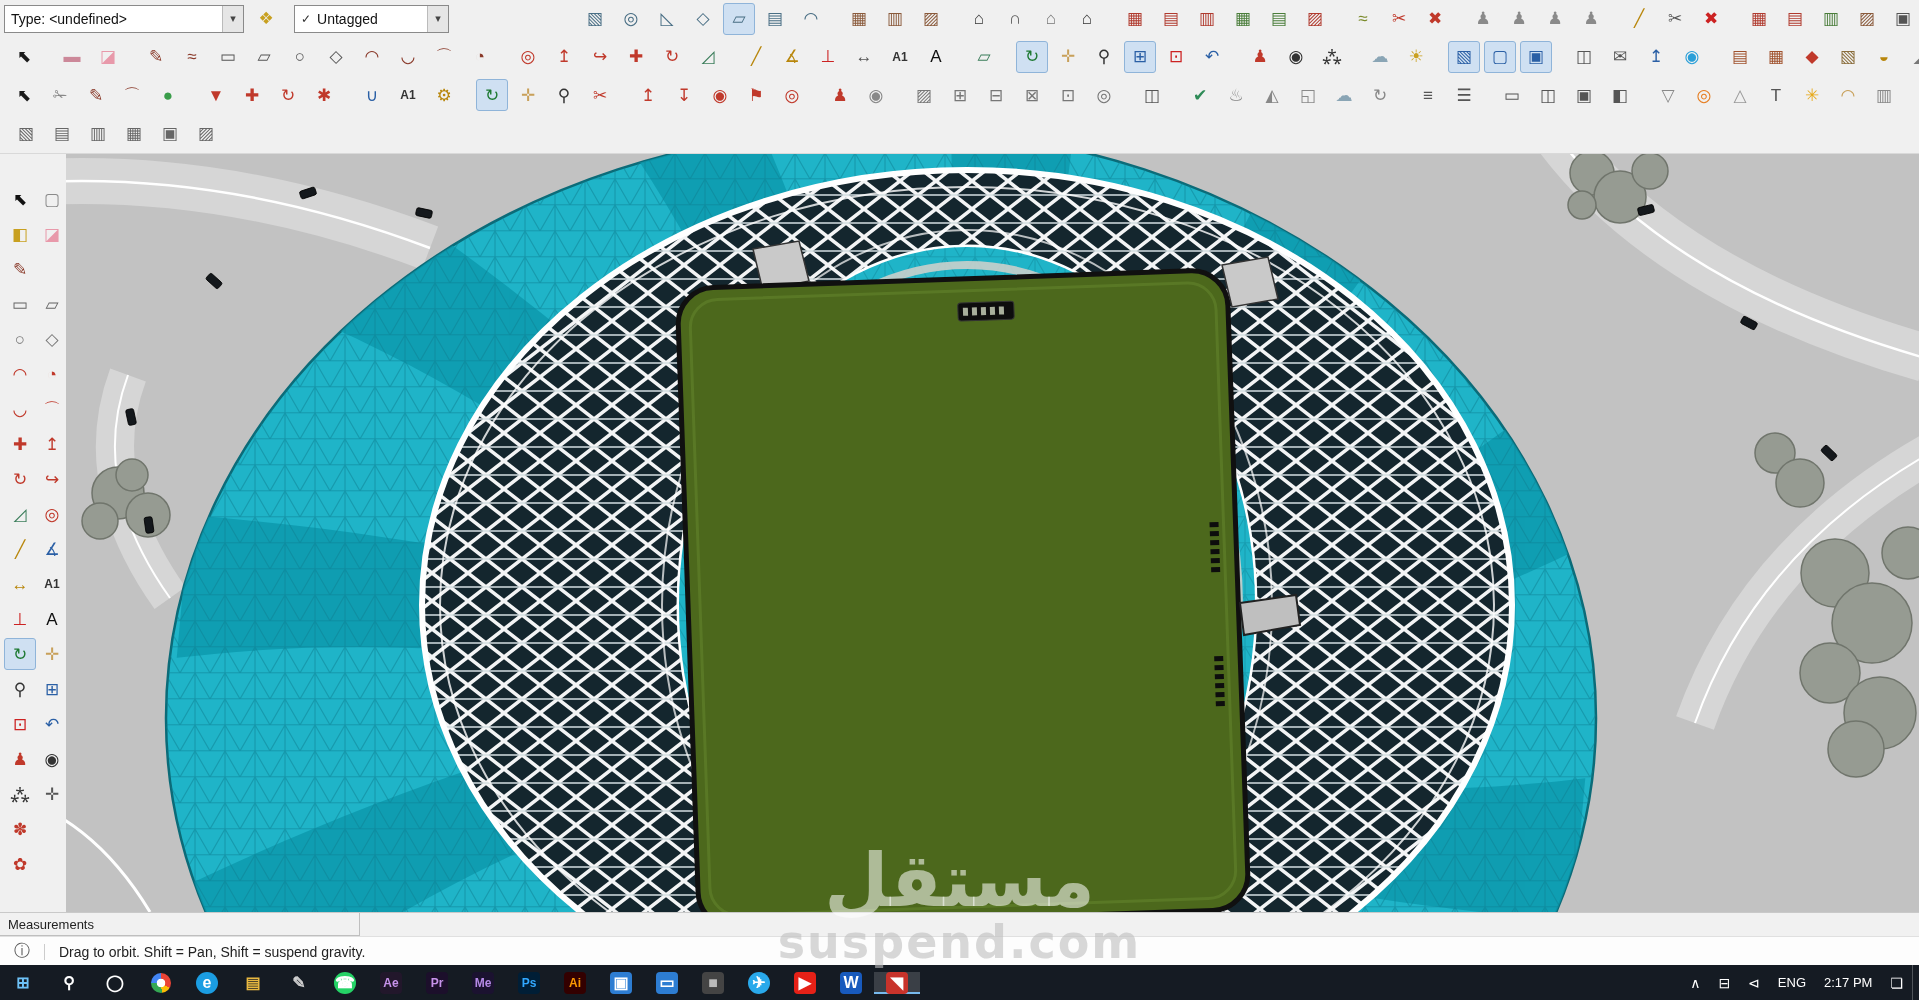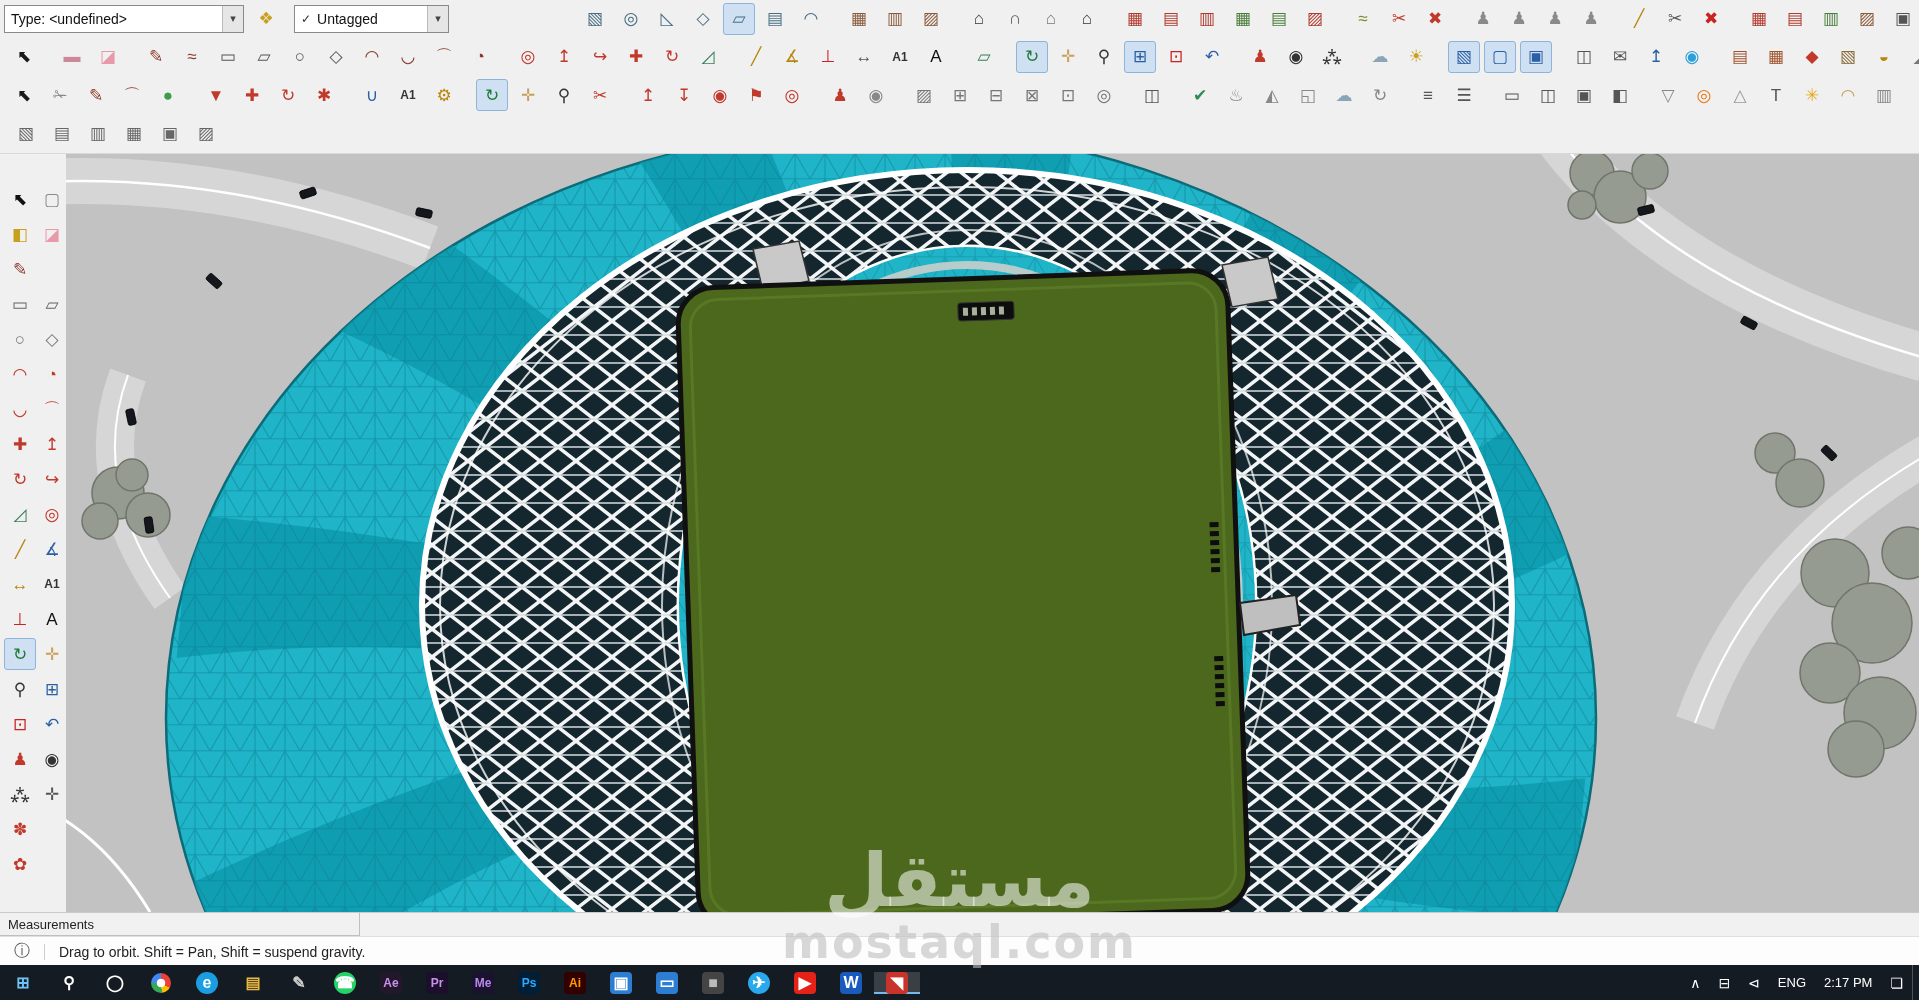--- a/index.html
+++ b/index.html
@@ -898,14 +898,14 @@
       </div>
     <div class="tray-item" data-name="action-center-icon">
         <span class="glyph">❏</span>
       </div>
     <div id="show-desktop" data-name="show-desktop-button"></div>
   </div>
 </div>
 
 <div id="watermark" data-name="watermark">
   <div class="wm1" data-name="watermark-arabic">مستقل</div>
-  <div class="wm2" data-name="watermark-latin">mostaql.com</div>
+  <div class="wm2" data-name="watermark-latin">suspend.com</div>
 </div>
 
 </body></html>

